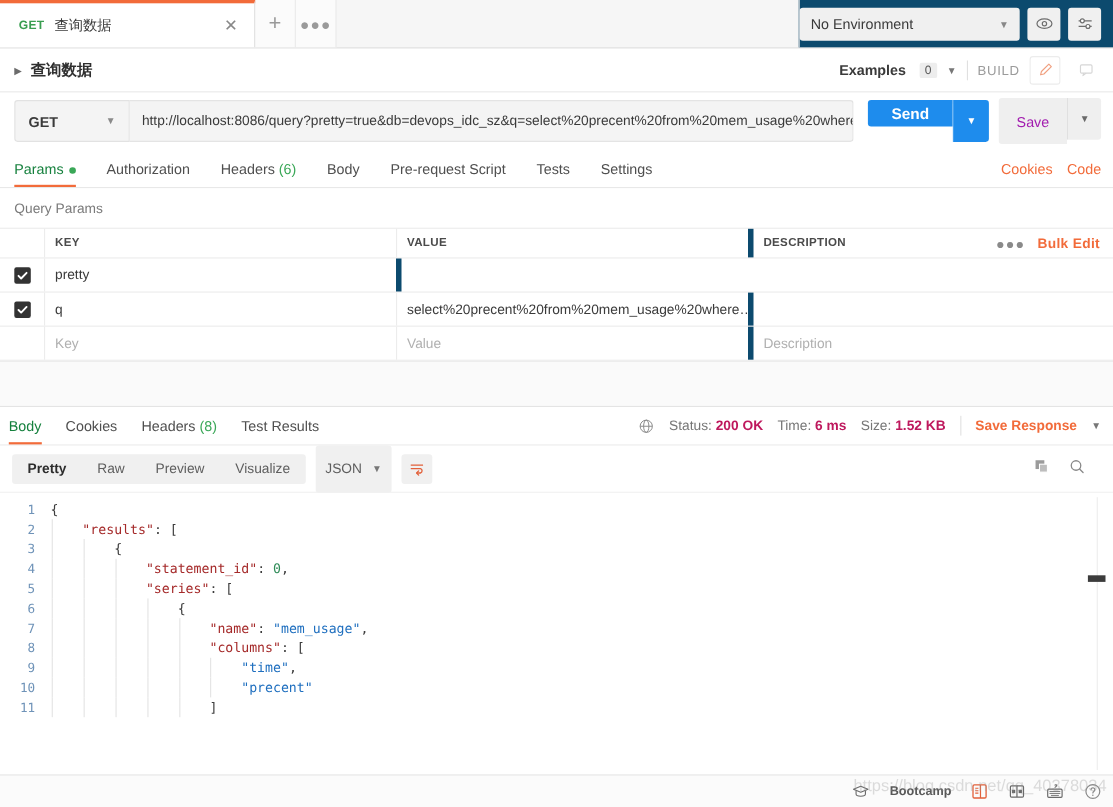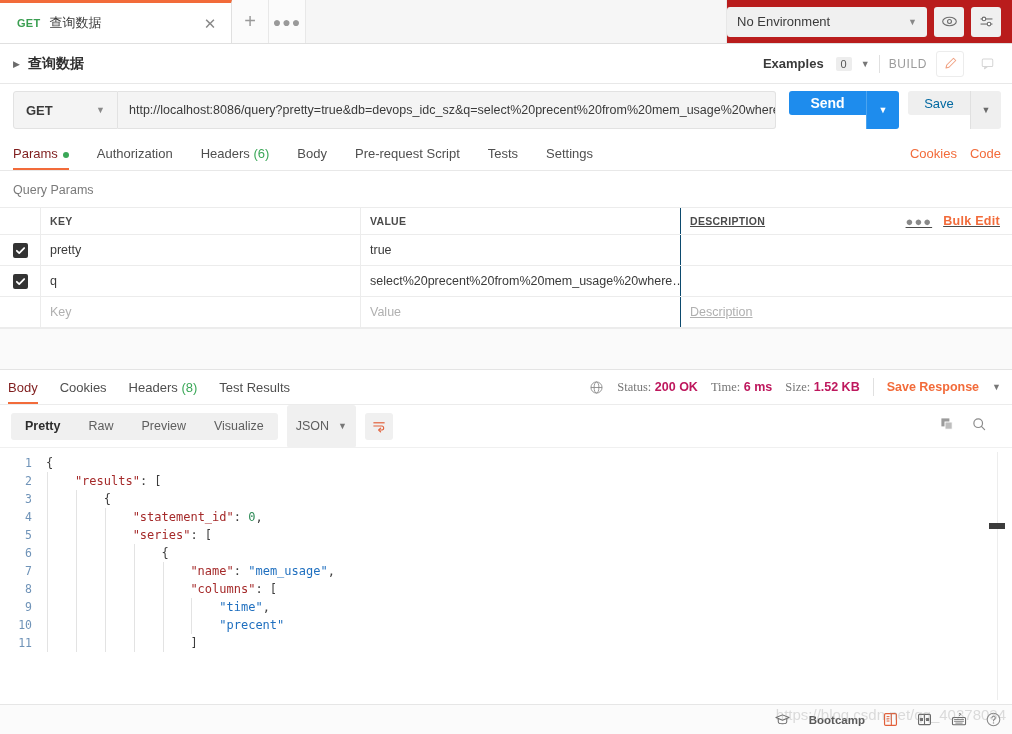--- a/index.html
+++ b/index.html
@@ -37,21 +37,21 @@
   .tab-btn {
     width: 37px; display: flex; align-items: center; justify-content: center;
     color: #9a9a9a; border-right: 1px solid #e8e8e8;
     background: #fbfbfb; cursor: pointer;
   }
   .tab-plus { font-size: 20px; font-weight: 300; color: #9a9a9a; }
   .tab-dots { font-size: 14px; letter-spacing: 1px; color: #9a9a9a; }
   .tabstrip-spacer { flex: 1; border-bottom: 0; }
   .env-area {
     display: flex; align-items: center; gap: 7px; padding: 0 11px 0 0;
-    background: #b91c1c; border-left: 1px solid #e7e7e7;
+    background: #0c4a6e; border-left: 1px solid #e7e7e7;
   }
   .env-select {
     width: 200px; height: 30px; background: #f0f0f0; border-radius: 3px;
     display: flex; align-items: center; padding: 0 10px;
     font-size: 13px; color: #3a3a3a; cursor: pointer;
   }
   .env-select .caret { margin-left: auto; color: #888; font-size: 9px; }
   .icon-sq {
     width: 30px; height: 30px; background: #f0f0f0; border-radius: 3px;
     display: flex; align-items: center; justify-content: center; cursor: pointer;
@@ -101,40 +101,40 @@
     font-size: 14px; font-weight: bold; border-radius: 3px 0 0 3px;
     display: flex; align-items: center; justify-content: center; cursor: pointer;
   }
   .send-caret {
     width: 33px; height: 38px; background: #1e8ced; color: #fff;
     border-left: 1px solid #4ba4f0; border-radius: 0 3px 3px 0;
     display: flex; align-items: center; justify-content: center; font-size: 9px; cursor: pointer;
   }
   .save-grp { display: flex; }
   .save-btn {
-    width: 62px; height: 24px; background: #efefef; color: #0369a1;
+    width: 62px; height: 42px; background: #efefef; color: #a21caf;
     font-size: 13px; border-radius: 3px 0 0 3px;
     display: flex; align-items: center; justify-content: center; cursor: pointer;
   }
   .save-caret {
     width: 31px; height: 38px; background: #efefef; color: #6a6a6a;
     border-left: 1px solid #e0e0e0; border-radius: 0 3px 3px 0;
     display: flex; align-items: center; justify-content: center; font-size: 9px; cursor: pointer;
   }
 
   
   .reqtabs {
     height: 35px; display: flex; align-items: flex-end;
     padding: 0 11px 0 13px; border-bottom: 1px solid #e8e8e8;
   }
   .rtab {
     font-size: 13px; color: #4f4f4f; padding: 0 0 9px 0; margin-right: 28px;
     position: relative; cursor: pointer; white-space: nowrap;
   }
-  .rtab.active { color: #7f1d1d; }
+  .rtab.active { color: #15803d; }
   .rtab.active::after {
     content: ""; position: absolute; left: 0; right: 0; bottom: 0;
     height: 2px; background: #f26b3a;
   }
   .rtab .dot {
     display: inline-block; width: 6px; height: 6px; border-radius: 50%;
     background: #3aa757; margin-left: 5px; vertical-align: middle;
   }
   .rtab .cnt { color: #3aa757; }
   .reqtabs-right { margin-left: auto; display: flex; gap: 13px; padding-bottom: 9px; }
@@ -146,38 +146,38 @@
   .prow { display: flex; height: 31px; border-bottom: 1px solid #ececec; align-items: center; }
   .prow.header { height: 27px; }
   .pcheck { width: 40px; display: flex; align-items: center; justify-content: center; }
   .cbox {
     width: 15px; height: 15px; background: #333; border-radius: 2px;
     display: flex; align-items: center; justify-content: center; cursor: pointer;
   }
   .cbox svg { display: block; }
   .pkey { width: 320px; font-size: 12.5px; color: #3a3a3a; border-left: 1px solid #ececec; padding-left: 9px; height: 100%; display: flex; align-items: center; }
   .pval { width: 320px; font-size: 12.5px; color: #3a3a3a; border-left: 1px solid #ececec; padding-left: 9px; height: 100%; display: flex; align-items: center; overflow: hidden; white-space: nowrap; }
-  .pdesc { flex: 1; font-size: 12.5px; color: #3a3a3a; border-left: 1px solid #0c4a6e; padding-left: 9px; height: 100%; display: flex; align-items: center; text-decoration: underline; }
+  .pdesc { flex: 1; font-size: 12.5px; color: #3a3a3a; border-left: 5px solid #0c4a6e; padding-left: 9px; height: 100%; display: flex; align-items: center; }
   .prow.header .pkey, .prow.header .pval, .prow.header .pdesc {
     font-size: 10.5px; font-weight: bold; color: #4a4a4a; letter-spacing: .3px;
   }
   .prow.header .pdesc { display: flex; align-items: center; }
   .hdr-right { margin-left: auto; display: flex; align-items: center; gap: 11px; padding-right: 12px; }
   .dots-btn { color: #8a8a8a; font-size: 13px; letter-spacing: 1px; cursor: pointer; }
   .bulk-edit { font-size: 12.5px; color: #f26b3a; cursor: pointer; }
   .ph { color: #b0b0b0; }
 
   
   .splitter { height: 42px; background: #fafafa; border-top: 1px solid #ececec; border-bottom: 1px solid #e4e4e4; }
 
   
   .resbar { height: 35px; display: flex; align-items: flex-end; padding: 0 11px 0 8px; border-bottom: 1px solid #ececec; }
   .resbar .rtab { margin-right: 22px; }
   .res-meta { margin-left: auto; display: flex; align-items: center; gap: 13px; padding-bottom: 8px; font-size: 12.5px; }
-  .meta-lbl { color: #767676; font-family: Liberation Serif, serif; }
+  .meta-lbl { color: #767676; }
   .meta-val { color: #be185d; font-weight: bold; }
   .save-resp { color: #f26b3a; font-weight: bold; font-size: 12.5px; cursor: pointer; }
 
   .fmtbar { height: 42px; display: flex; align-items: center; padding: 0 11px 0 11px; gap: 9px; }
   .seg {
     height: 27px; background: #f0f0f0; border-radius: 3px; display: flex; align-items: center;
   }
   .seg-item { font-size: 12.5px; color: #5e5e5e; padding: 0 14px; cursor: pointer; }
   .seg-item.active { color: #2d2d2d; font-weight: bold; }
   .type-sel {
@@ -348,21 +348,20 @@
 
     <div class="prow">
       <div class="pcheck">
         <span class="cbox">
           <svg width="11" height="11" viewBox="0 0 12 12">
               <path d="M2 6.3l2.6 2.6L10 3.3" fill="none" stroke="#fff" stroke-width="1.9" stroke-linecap="round" stroke-linejoin="round"></path>
             </svg>
         </span>
       </div>
       <div class="pkey">pretty</div>
-      <div class="pval">true</div>
       <div class="pdesc"></div>
     </div>
 
 
     <div class="prow">
       <div class="pcheck">
         <span class="cbox">
           <svg width="11" height="11" viewBox="0 0 12 12">
               <path d="M2 6.3l2.6 2.6L10 3.3" fill="none" stroke="#fff" stroke-width="1.9" stroke-linecap="round" stroke-linejoin="round"></path>
             </svg>

